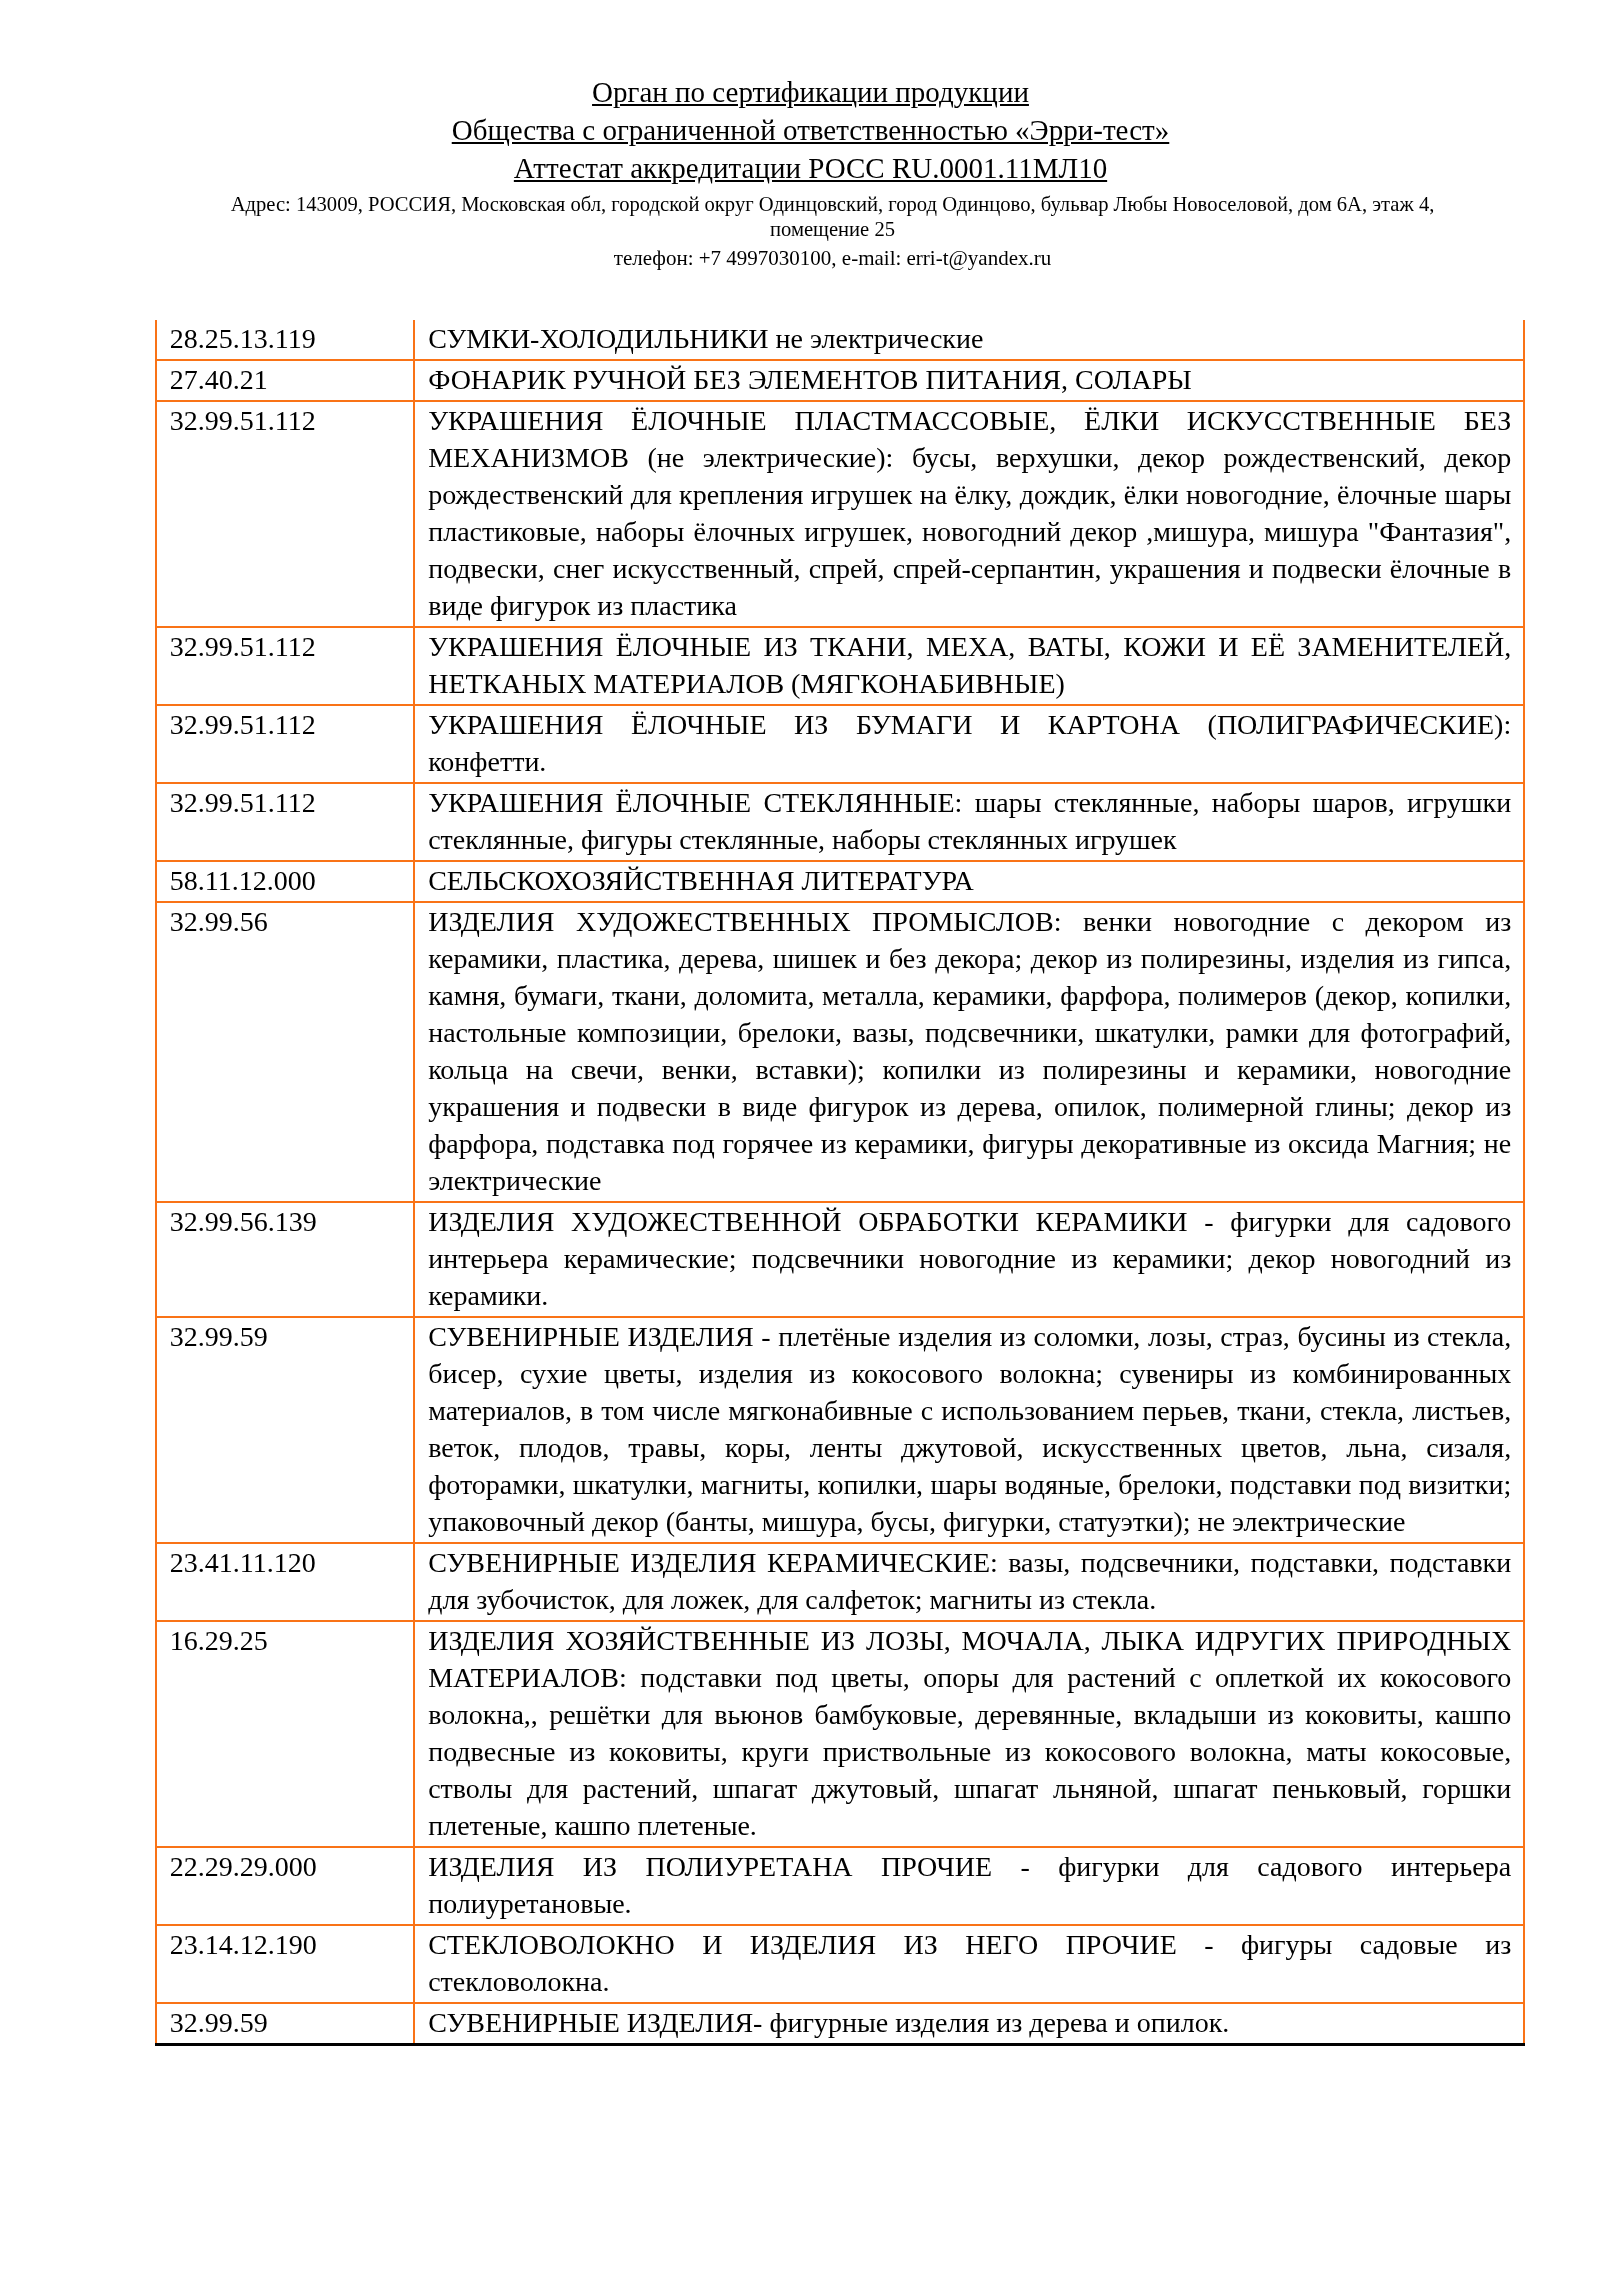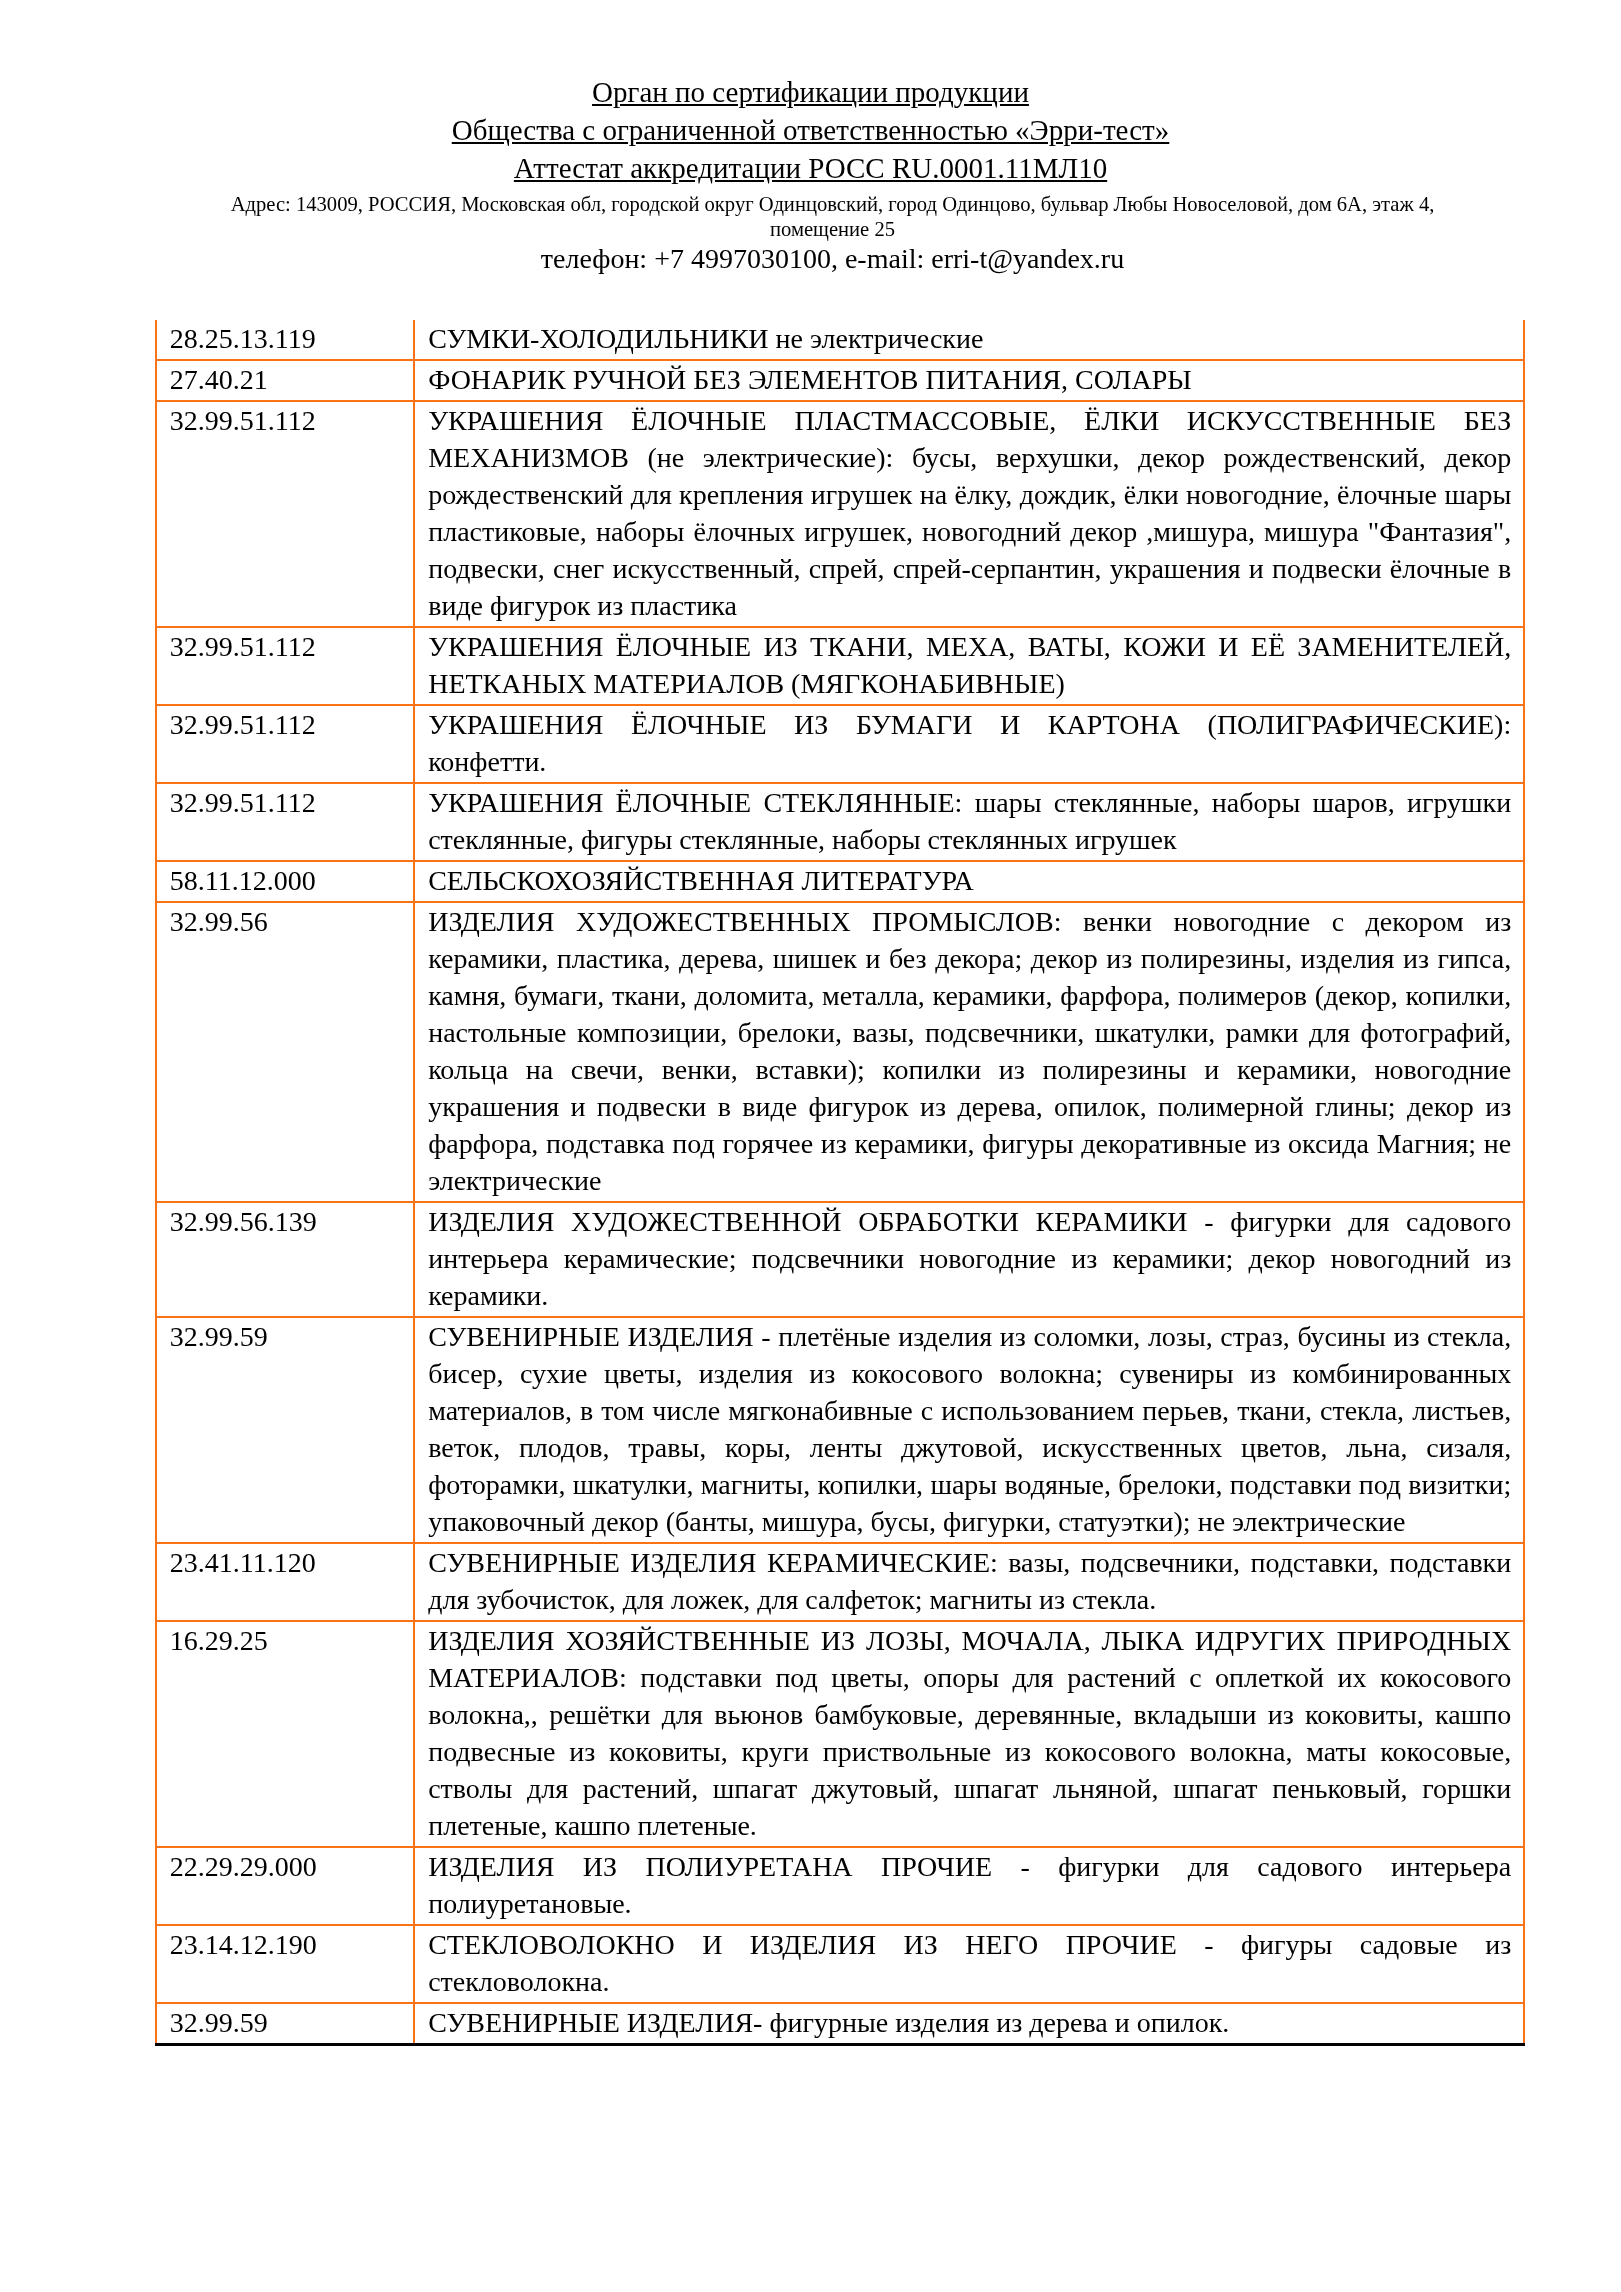--- a/index.html
+++ b/index.html
@@ -29,21 +29,21 @@
   .addr-block {
     margin-top: 4.9px;
     padding-left: 44px;
   }
   .addr-line {
     font-size: 20.6px;
     line-height: 25.5px;
     white-space: nowrap;
   }
   .contact-line {
-    font-size: 28px;
+    font-size: 21px;
     line-height: 25.5px;
     margin-top: 2.9px;
     white-space: nowrap;
   }
   table.products {
     border-collapse: collapse;
     table-layout: fixed;
     width: 1370px;
     margin: 49px 0 0 155px;
   }

